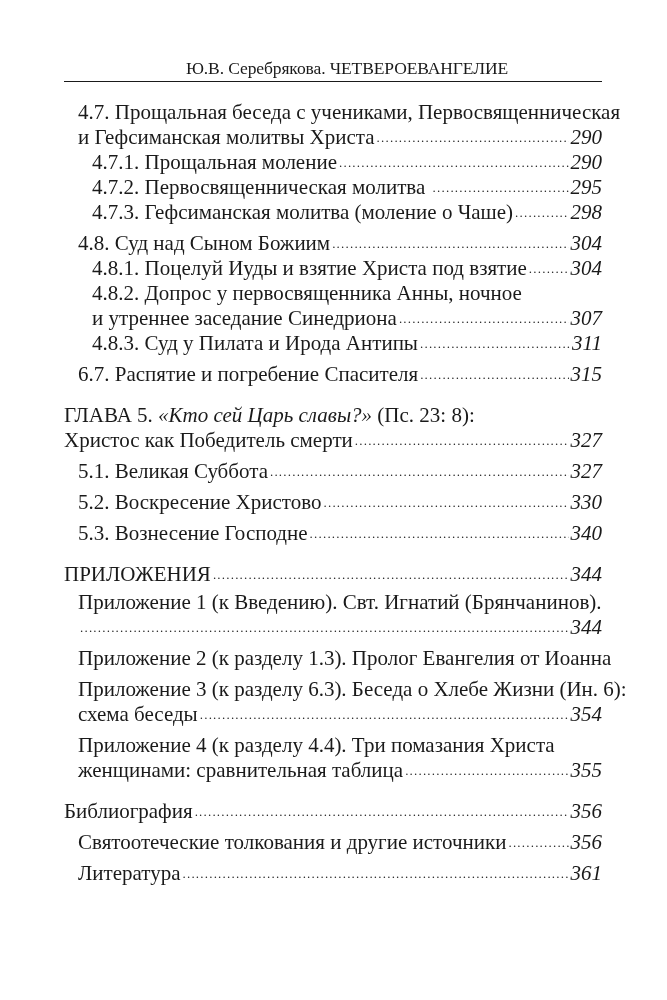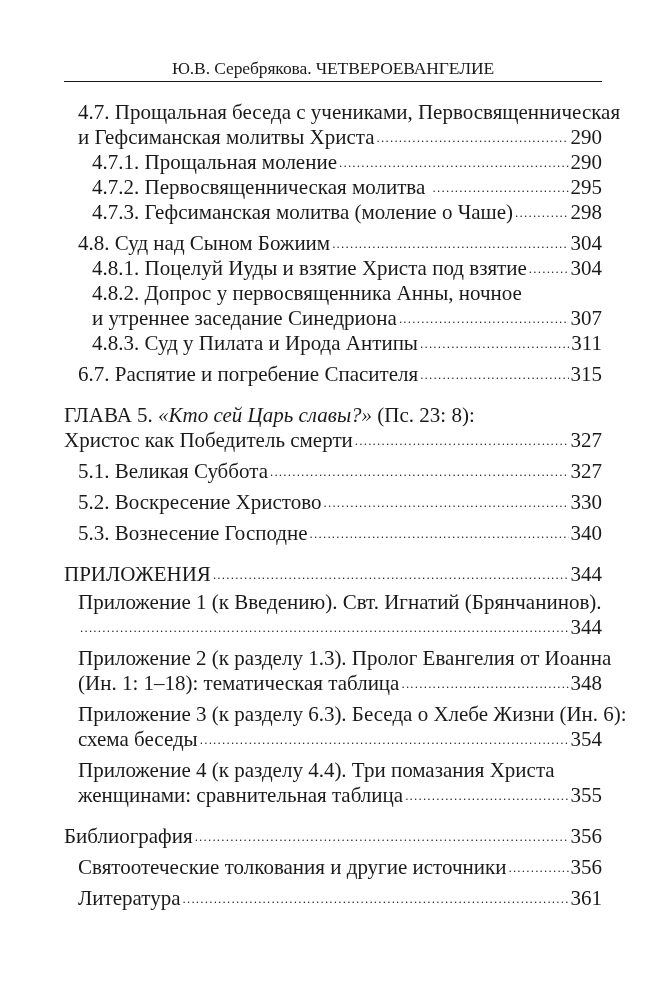--- a/index.html
+++ b/index.html
@@ -17,21 +17,21 @@
     }
     .page {
       position: absolute;
       left: 64px;
       top: 0;
       width: 538px;
     }
     .running-header {
       position: absolute;
       top: 58px;
-      left: 0;
+      left: 14px;
       width: 538px;
       text-align: center;
       font-size: 17.5px;
       letter-spacing: -0.1px;
     }
     .header-rule {
       position: absolute;
       top: 81px;
       left: 0;
       width: 538px;
@@ -72,20 +72,21 @@
       letter-spacing: 1.2px;
       font-size: 13px;
       color: #2a2a2a;
     }
     .entry .last-line .leader::before {
       content: "........................................................................................................................................................................................................";
     }
     .entry .last-line .pg {
       flex: 0 0 auto;
       text-align: right;
+      font-style: italic;
     }
     .gap-sm { height: 3px; }
     .gap-md { height: 6px; }
     .gap-lg { height: 16px; }
     .it { font-style: italic; }
   </style>
 </head>
 <body>
 
 <div class="page">
@@ -230,25 +231,20 @@
       <div class="last-line">
         <span class="leader"></span>
         <span class="pg">344</span>
       </div>
     </div>
 
     <div class="gap-md"></div>
 
     <div class="entry lvl2">
       <span class="line">Приложение 2 (к разделу 1.3). Пролог Евангелия от Иоанна</span>
-      <div class="last-line">
-        <span class="txt">(Ин. 1: 1–18): тематическая таблица</span>
-        <span class="leader"></span>
-        <span class="pg">348</span>
-      </div>
     </div>
 
     <div class="gap-md"></div>
 
     <div class="entry lvl2">
       <span class="line">Приложение 3 (к разделу 6.3). Беседа о Хлебе Жизни (Ин. 6):</span>
       <div class="last-line">
         <span class="txt">схема беседы</span>
         <span class="leader"></span>
         <span class="pg">354</span>

